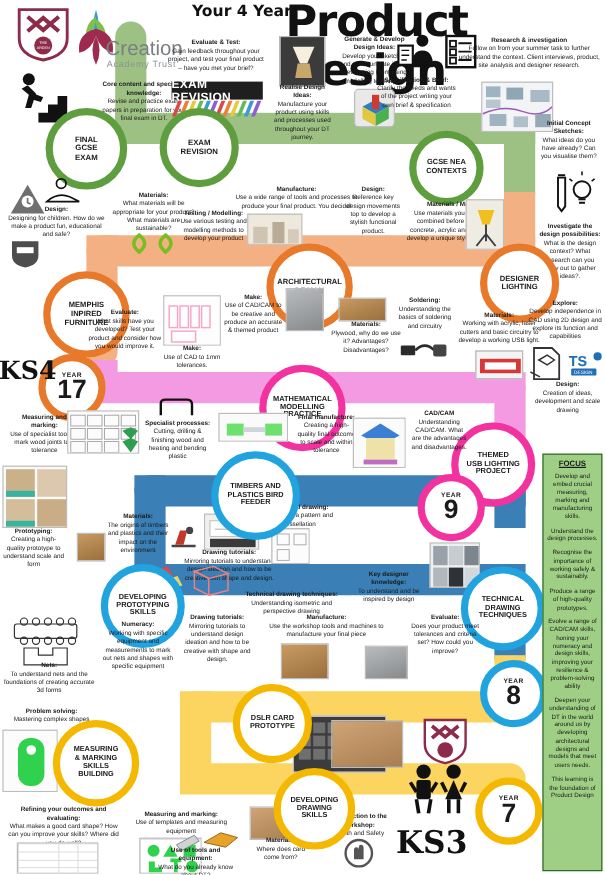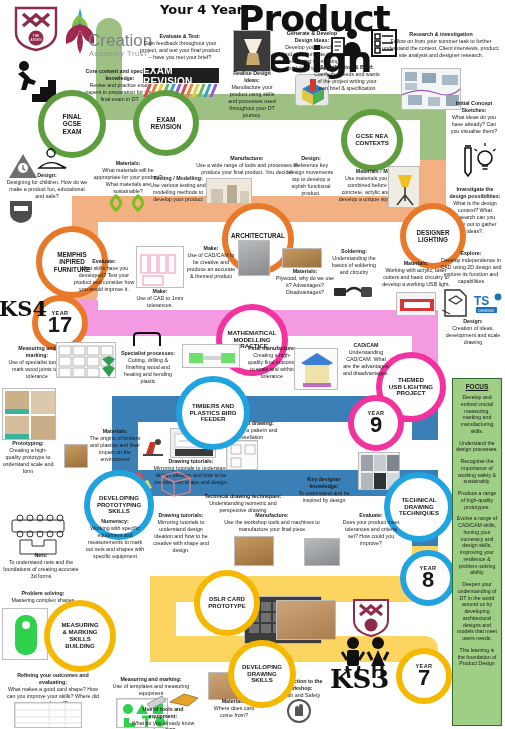--- a/index.html
+++ b/index.html
@@ -722,21 +722,21 @@
   <div class="tb" style="left:264px;top:678px;width:70px;">
     <span class="h">Introduction to the workshop:</span>
     <span>Health and Safety</span>
   </div>
   <div class="ico" style="left:286px;top:698px;width:26px;height:26px;">
     <svg viewBox="0 0 26 26" width="26" height="26">
       <circle cx="13" cy="13" r="11" fill="none" stroke="#555" stroke-width="2"></circle>
       <path d="M9 18 V10 Q9 8 11 8 Q13 8 13 10 V8 Q13 6 15 6 Q17 6 17 9 V18Z" fill="#555"></path>
     </svg>
   </div>
-  <div class="ks" style="left:330px;top:664px;font-size:26px;">KS3</div>
+  <div class="ks" style="left:330px;top:688px;font-size:26px;">KS3</div>
 
   <div class="ico" style="left:338px;top:636px;width:56px;height:42px;">
     <svg viewBox="0 0 56 42" width="56" height="42">
       <circle cx="15" cy="7" r="6" fill="#111"></circle>
       <rect x="9" y="14" width="12" height="16" rx="2" fill="#111"></rect>
       <path d="M9 30 L11 42 M21 30 L19 42" stroke="#111" stroke-width="3"></path>
       <path d="M4 16 L9 24 M26 16 L21 24" stroke="#111" stroke-width="3"></path>
       <circle cx="40" cy="7" r="6" fill="#111"></circle>
       <path d="M33 30 L40 14 L47 30Z" fill="#111"></path>
       <path d="M36 30 L36 42 M44 30 L44 42" stroke="#111" stroke-width="3"></path>

